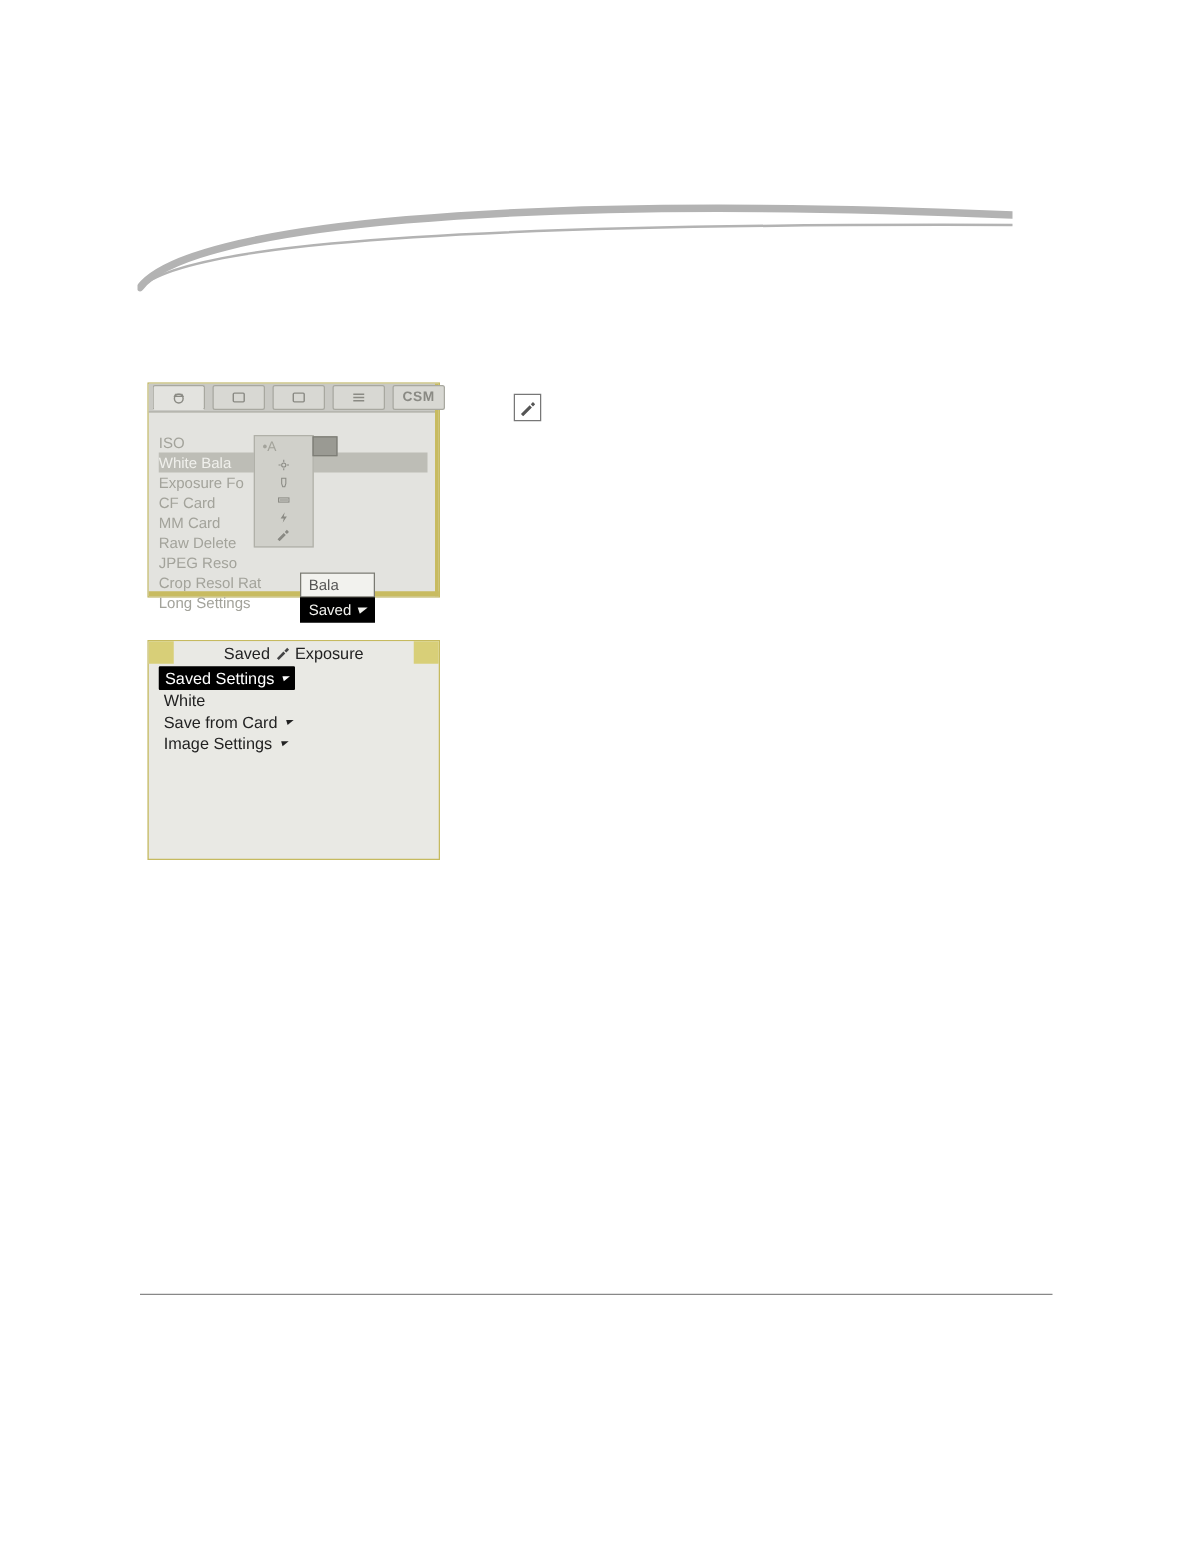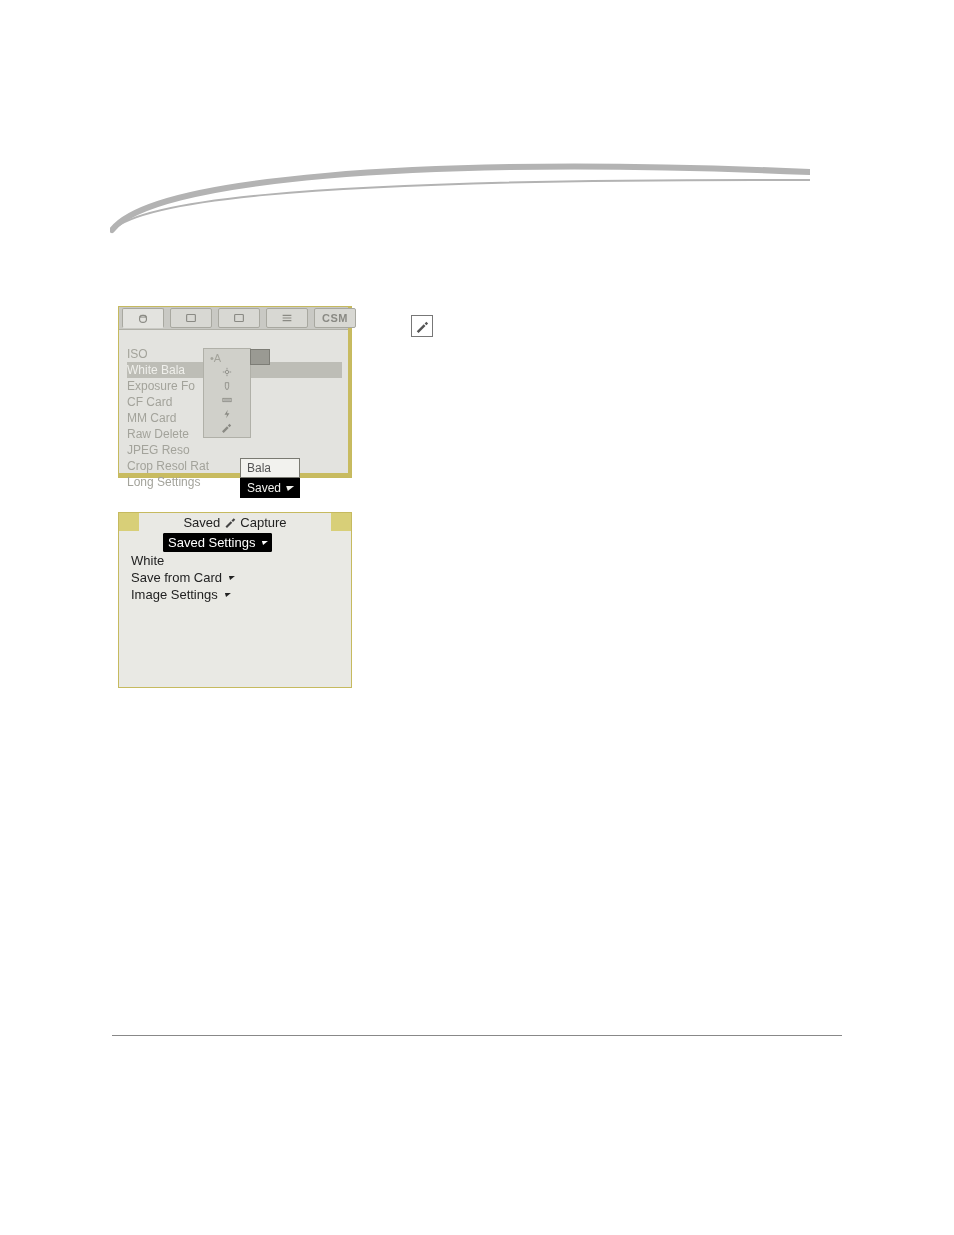--- a/index.html
+++ b/index.html
@@ -170,21 +170,20 @@
     height:17px;
     padding:0 4px;
   }
   .ss2-row.sel {
     background:#000;
     color:#fff;
     border:1px solid #000;
     width:fit-content;
     padding:0 4px 0 4px;
     border-radius:1px;
-    margin-left:36px;
   }
   .ss2-row .tri { margin-left:6px; color:#222; }
   .ss2-row.sel .tri { color:#fff; }
 
   .inline-icon-box {
     position:absolute;
     top:315px;
     left:411px;
     width:20px; height:20px;
     border:1px solid #777;
@@ -305,21 +304,21 @@
 
 <div class="screenshot ss2">
   <div class="ss2-body">
     <div class="ss2-header">
       <div class="ss2-h-side"></div>
       <div class="ss2-h-center">
         <span>Saved</span>
         <svg viewBox="0 0 16 16">
               <path d="M2 14 L9 7 L11 9 L4 16z M10 6l3-3 2 2-3 3z" fill="#444"></path>
             </svg>
-        <span>Capture</span>
+        <span>Exposure</span>
       </div>
       <div class="ss2-h-side"></div>
     </div>
     <div class="ss2-list">
       <div class="ss2-row sel">
         <span>Saved Settings</span>
         <span class="tri small"></span>
       </div>
       <div class="ss2-row">
         <span>White</span>

